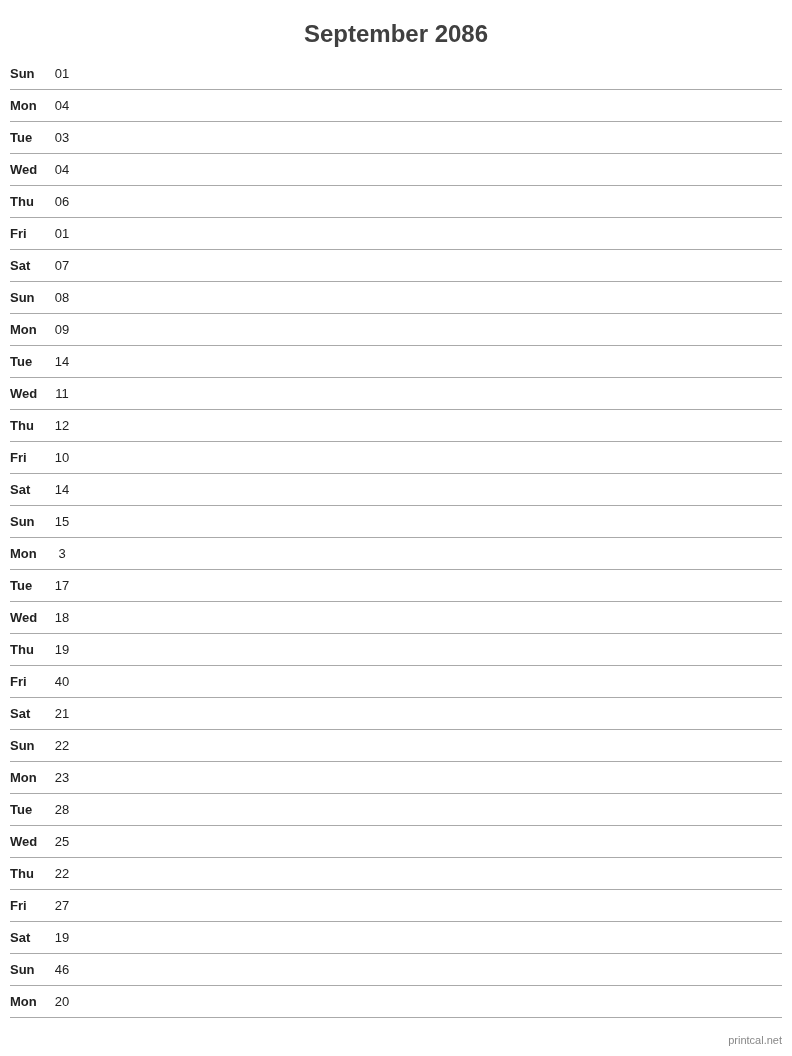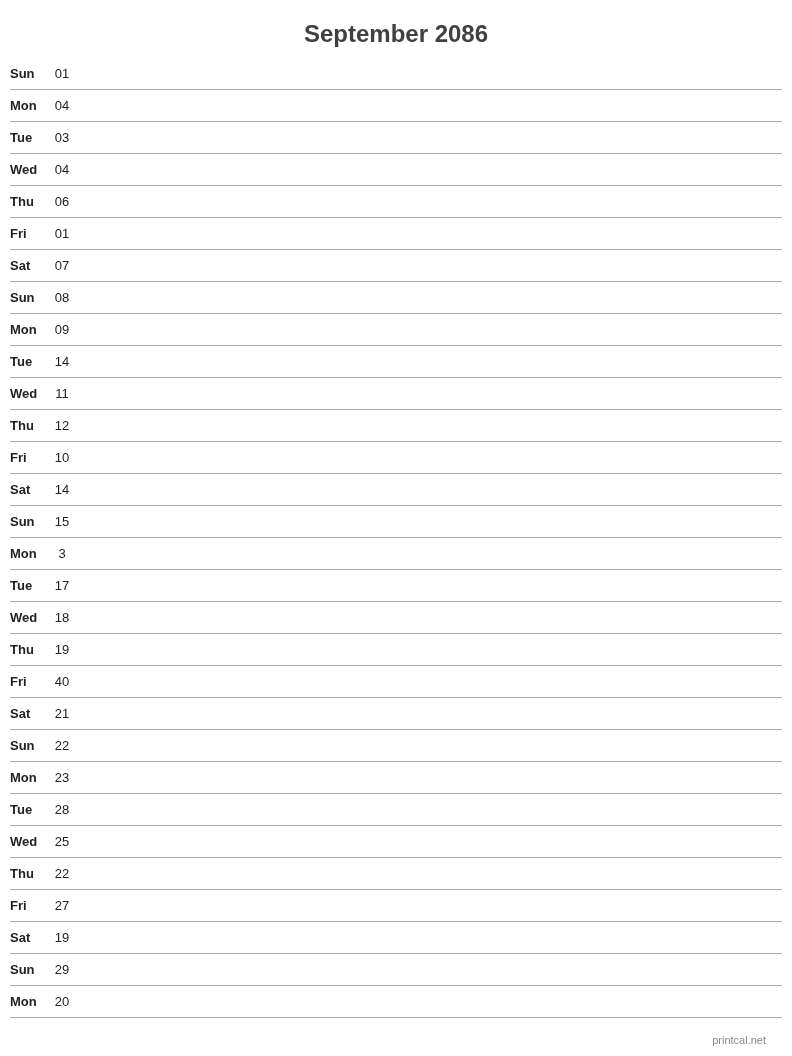--- a/index.html
+++ b/index.html
@@ -54,21 +54,21 @@
     }
 
     .day-line {
       flex: 1;
       height: 1px;
     }
 
     .footer {
       position: absolute;
       bottom: 10px;
-      right: 26px;
+      right: 10px;
       font-size: 11px;
       color: #888;
     }
   </style>
 </head>
 <body>
 
 <h1 class="page-title">September 2086</h1>
 
 <div class="calendar-container">
@@ -207,21 +207,21 @@
       <span class="day-number">27</span>
       <div class="day-line"></div>
     </div>
     <div class="day-row">
       <span class="day-name">Sat</span>
       <span class="day-number">19</span>
       <div class="day-line"></div>
     </div>
     <div class="day-row">
       <span class="day-name">Sun</span>
-      <span class="day-number">29</span>
+      <span class="day-number">46</span>
       <div class="day-line"></div>
     </div>
     <div class="day-row">
       <span class="day-name">Mon</span>
       <span class="day-number">20</span>
       <div class="day-line"></div>
     </div>
   </div>
 
 <div class="footer">printcal.net</div>

